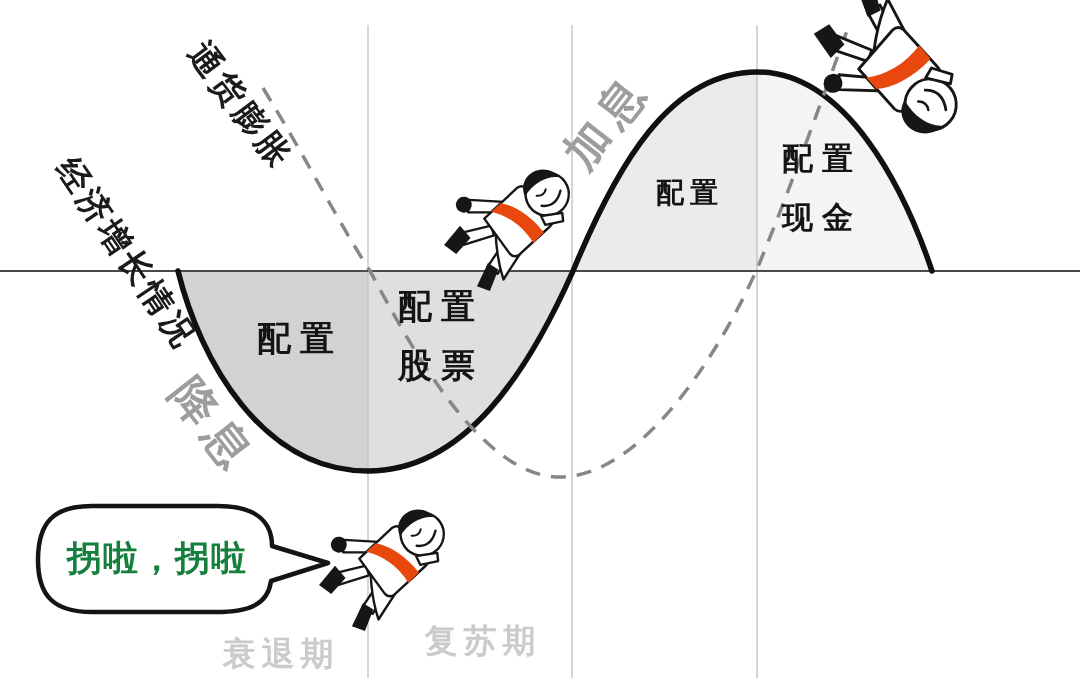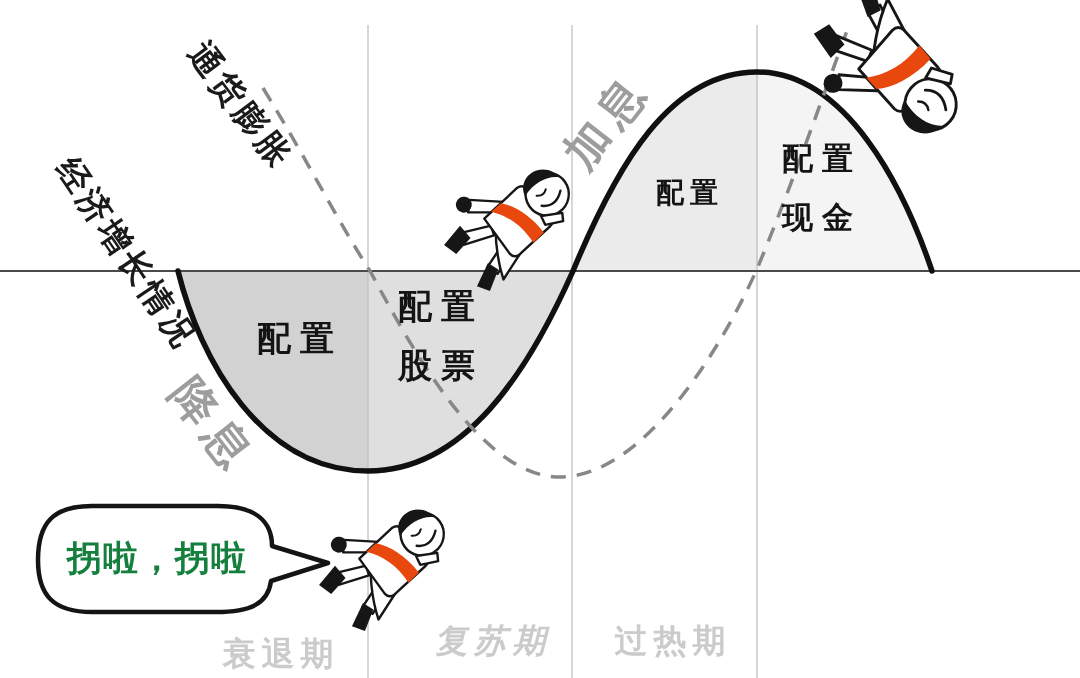--- a/index.html
+++ b/index.html
@@ -101,18 +101,17 @@
   </div>
   <div class="alloc small" style="left:690px;top:192px;">
     <div>配置</div>
   </div>
   <div class="alloc mid" style="left:822px;top:188px;">
     <div>配置</div>
     <div>现金</div>
   </div>
 
   <div class="phase" style="left:281px;top:641px;margin-top:13px;">衰退期</div>
-  <div class="phase" style="left:493px;top:641px;font-style:italic;">复苏期</div>
-  <div class="phase" style="left:673px;top:641px;">过热期</div>
+  <div class="phase" style="left:483px;top:641px;">复苏期</div>
 
   <div class="bubble-text" style="left:157px;top:558px;">拐啦，拐啦</div>
 
 </div>
 
 </body></html>

